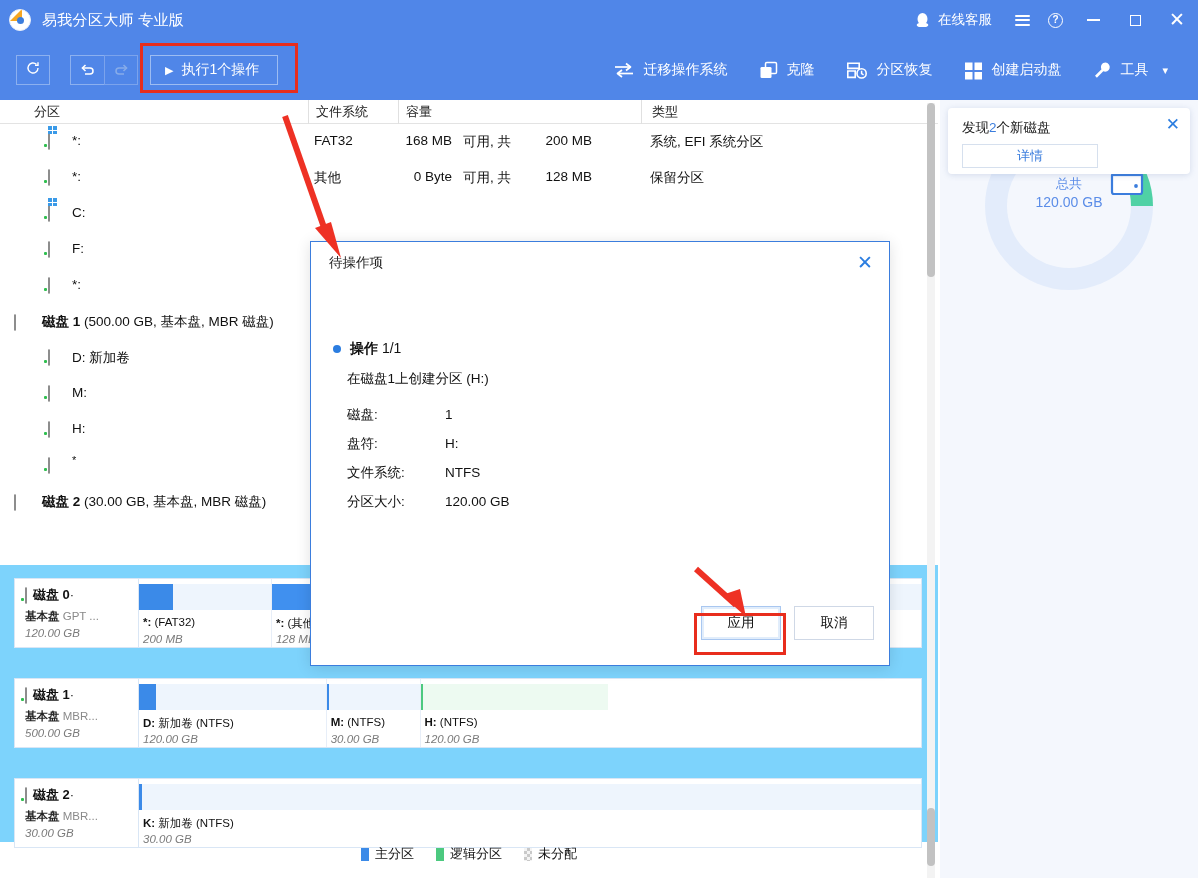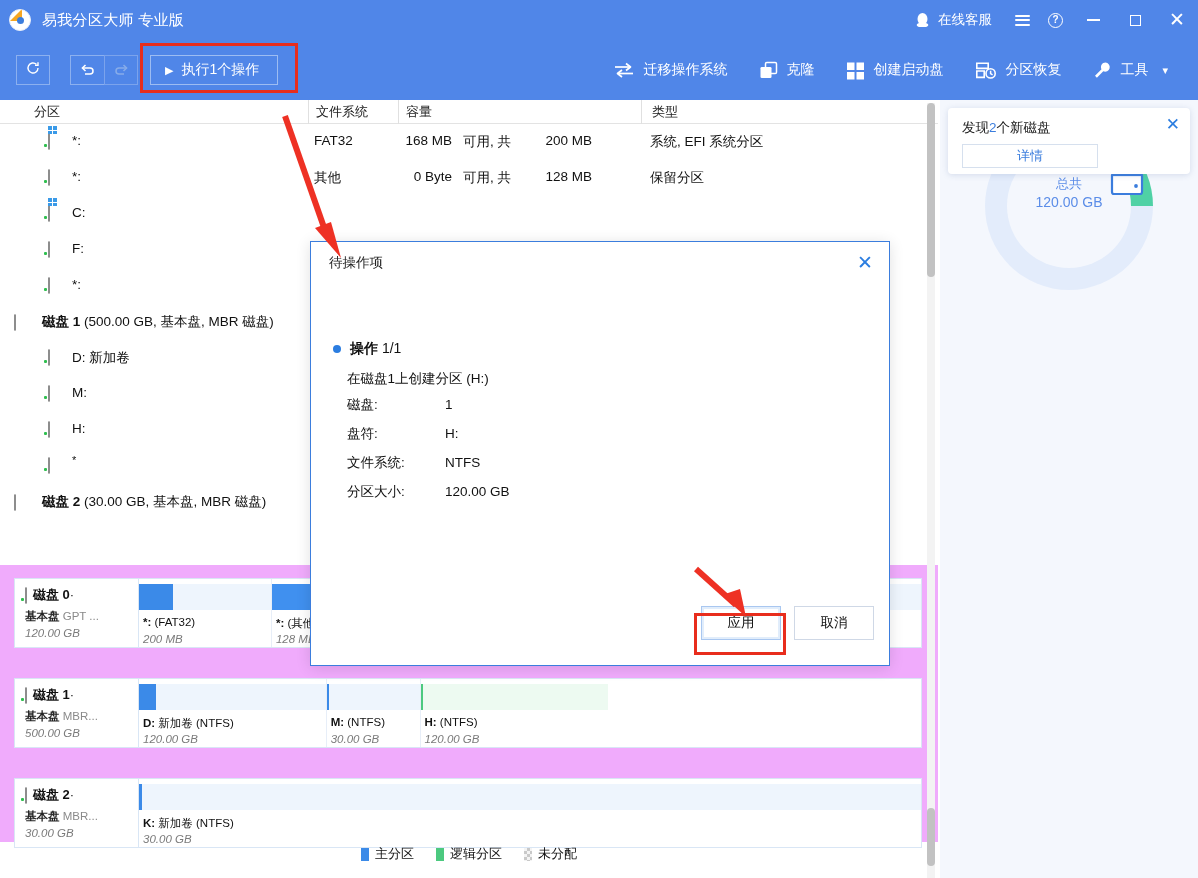--- a/index.html
+++ b/index.html
@@ -179,21 +179,21 @@
   .notify .ntitle { position: absolute; left: 14px; top: 11px; font-size: 13.5px; color: #222; }
   .notify .ntitle em { font-style: normal; color: #3b7ddd; }
   .notify .nclose { position: absolute; right: 10px; top: 6px; color: #2b7de0; font-size: 17px; }
   .notify .nbtn {
     position: absolute; left: 14px; top: 36px; width: 136px; height: 24px;
     border: 1px solid #d6e0ee; background: #fff; color: #3b7ddd;
     font-size: 13px; display: flex; align-items: center; justify-content: center;
   }
 
   
-  .maps { position: absolute; left: 0; top: 565px; width: 938px; height: 277px; background: #f0abfc; }
+  .maps { position: absolute; left: 0; top: 565px; width: 938px; height: 277px; background: #7dd3fc; }
   .map-card {
     position: absolute; left: 14px; width: 908px; height: 70px;
     border: 1px solid #d9e6f5; background: #fff;
   }
   .map-left {
     position: absolute; left: 0; top: 0; width: 124px; height: 100%;
     border-right: 1px solid #d9e6f5; padding: 7px 0 0 10px;
   }
   .map-left .mtitle { font-size: 13px; color: #111; display: flex; align-items: center; gap: 6px; }
   .map-left .mtitle b { font-weight: bold; }
@@ -247,21 +247,21 @@
     box-shadow: 0 2px 14px rgba(0,0,0,.12);
   }
   .modal-head { position: relative; height: 42px; }
   .modal-head .mt { position: absolute; left: 18px; top: 12px; font-size: 13.5px; color: #222; }
   .modal-head .mx { position: absolute; right: 16px; top: 9px; color: #2b7de0; font-size: 19px; }
   .modal-body { position: relative; padding: 18px 0 0 0; }
   .op-head { position: absolute; left: 22px; top: 56px; font-size: 14px; color: #111; display: flex; align-items: center; gap: 9px; }
   .op-head .bullet { width: 8px; height: 8px; border-radius: 50%; background: #2b7de0; }
   .op-head b { font-weight: bold; }
   .op-desc { position: absolute; left: 36px; top: 86px; font-size: 13.5px; color: #111; }
-  .kv { position: absolute; left: 36px; font-size: 13.5px; color: #111; }
+  .kv { position: absolute; left: 36px; font-size: 13.5px; color: #111; margin-top: 10px; }
   .kv .k { display: inline-block; width: 98px; }
   .modal-foot { position: absolute; left: 0; bottom: 0; width: 100%; height: 80px; }
   .btn {
     position: absolute; height: 34px; width: 80px;
     border: 1px solid #cfd8e6; background: #fff; font-size: 13.5px; color: #111;
     display: flex; align-items: center; justify-content: center;
   }
   .btn.primary { border: 1px solid #a9c7f0; box-shadow: 0 0 0 2px #e1edfb inset; }
   .hl-box-apply {
     position: absolute; left: 694px; top: 613px; width: 92px; height: 42px;
@@ -371,40 +371,40 @@
           <svg width="19" height="19" viewBox="0 0 19 19">
             <rect x="6.5" y="1.5" width="11" height="11" rx="1.3" fill="none" stroke="#fff" stroke-width="1.5"></rect>
             <rect x="1.5" y="6" width="11" height="11" rx="1.3" fill="#fff"></rect>
           </svg>
         </span>
         <span>克隆</span>
       </div>
 
       <div class="action">
         <span class="ic">
+          <svg width="22" height="19" viewBox="0 0 22 19">
+            <path d="M1.8 2.2h11.4v5.2H1.8z" fill="none" stroke="#fff" stroke-width="1.6"></path>
+            <path d="M1.8 10h7.4v6.4H1.8z" fill="none" stroke="#fff" stroke-width="1.6"></path>
+            <circle cx="15.6" cy="12.4" r="4.6" fill="none" stroke="#fff" stroke-width="1.6"></circle>
+            <path d="M15.6 9.8v2.8l2 1.2" stroke="#fff" stroke-width="1.5" fill="none"></path>
+          </svg>
+        </span>
+        <span>分区恢复</span>
+      </div>
+
+      <div class="action">
+        <span class="ic">
           <svg width="19" height="19" viewBox="0 0 19 19">
             <rect x="1" y="1.5" width="7.5" height="7.5" fill="#fff"></rect>
             <rect x="10.5" y="1.5" width="7.5" height="7.5" fill="#fff"></rect>
             <rect x="1" y="11" width="7.5" height="7.5" fill="#fff"></rect>
             <rect x="10.5" y="11" width="7.5" height="7.5" fill="#fff"></rect>
           </svg>
         </span>
         <span>创建启动盘</span>
-      </div>
-
-      <div class="action">
-        <span class="ic">
-          <svg width="22" height="19" viewBox="0 0 22 19">
-            <path d="M1.8 2.2h11.4v5.2H1.8z" fill="none" stroke="#fff" stroke-width="1.6"></path>
-            <path d="M1.8 10h7.4v6.4H1.8z" fill="none" stroke="#fff" stroke-width="1.6"></path>
-            <circle cx="15.6" cy="12.4" r="4.6" fill="none" stroke="#fff" stroke-width="1.6"></circle>
-            <path d="M15.6 9.8v2.8l2 1.2" stroke="#fff" stroke-width="1.5" fill="none"></path>
-          </svg>
-        </span>
-        <span>分区恢复</span>
       </div>
 
       <div class="action">
         <span class="ic">
           <svg width="19" height="19" viewBox="0 0 19 19">
             <path d="M12.5 1.5a4.6 4.6 0 0 0-4 6.8L2 14.8l1.9 1.9 6.4-6.4a4.6 4.6 0 1 0 2.2-8.8z" fill="#fff"></path>
           </svg>
         </span>
         <span>工具</span>
         <span class="chev-dn">▾</span>

